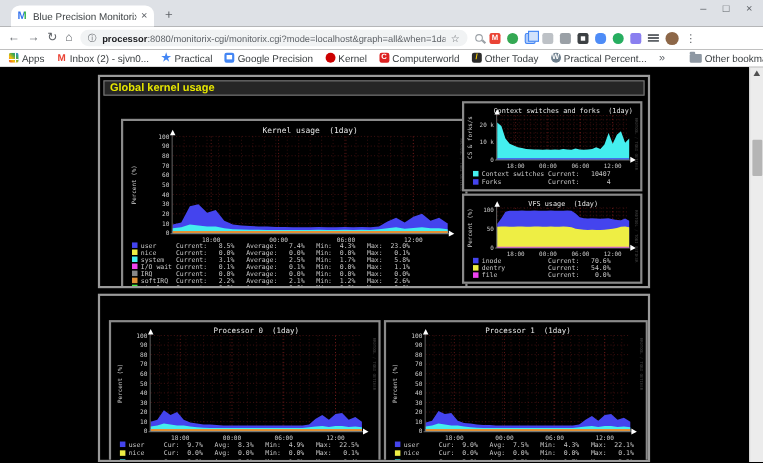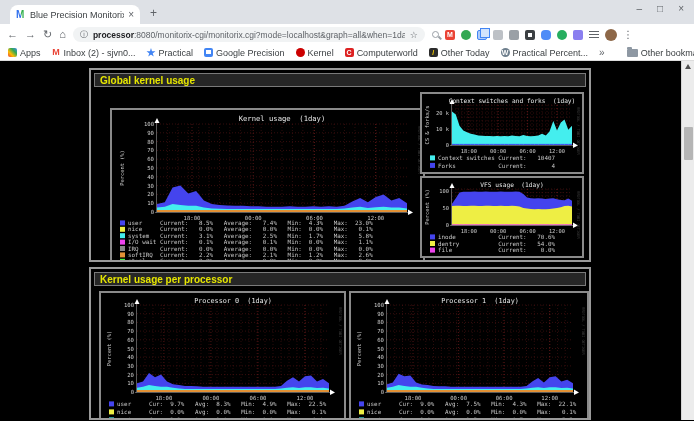--- a/index.html
+++ b/index.html
@@ -390,21 +390,20 @@
           <text x="16" y="61" font-size="5.9" fill="#c8c8c8" xml:space="preserve">inode            Current:   70.6%</text>
           <rect x="8" y="62.99999999999999" width="5" height="5" fill="#eeee44"></rect>
           <text x="16" y="67.6" font-size="5.9" fill="#c8c8c8" xml:space="preserve">dentry           Current:   54.0%</text>
           <rect x="8" y="69.60000000000001" width="5" height="5" fill="#ee44ee"></rect>
           <text x="16" y="74.2" font-size="5.9" fill="#c8c8c8" xml:space="preserve">file             Current:    0.0%</text>
         </svg>
     </div>
   </div>
 
   <div class="section sec2">
-    <div class="sec-head">Kernel usage per processor</div>
     <div class="panel p-proc0">
       <svg width="243" height="166" viewBox="0 0 243 166">
           <line x1="44" y1="12" x2="44" y2="99" stroke="#571616" stroke-width="0.5" stroke-dasharray="1,2"></line>
           <line x1="52" y1="12" x2="52" y2="99" stroke="#571616" stroke-width="0.5" stroke-dasharray="1,2"></line>
           <line x1="60" y1="12" x2="60" y2="99" stroke="#571616" stroke-width="0.5" stroke-dasharray="1,2"></line>
           <line x1="68" y1="12" x2="68" y2="99" stroke="#571616" stroke-width="0.5" stroke-dasharray="1,2"></line>
           <line x1="76" y1="12" x2="76" y2="99" stroke="#571616" stroke-width="0.5" stroke-dasharray="1,2"></line>
           <line x1="84" y1="12" x2="84" y2="99" stroke="#571616" stroke-width="0.5" stroke-dasharray="1,2"></line>
           <line x1="92" y1="12" x2="92" y2="99" stroke="#571616" stroke-width="0.5" stroke-dasharray="1,2"></line>
           <line x1="100" y1="12" x2="100" y2="99" stroke="#571616" stroke-width="0.5" stroke-dasharray="1,2"></line>

